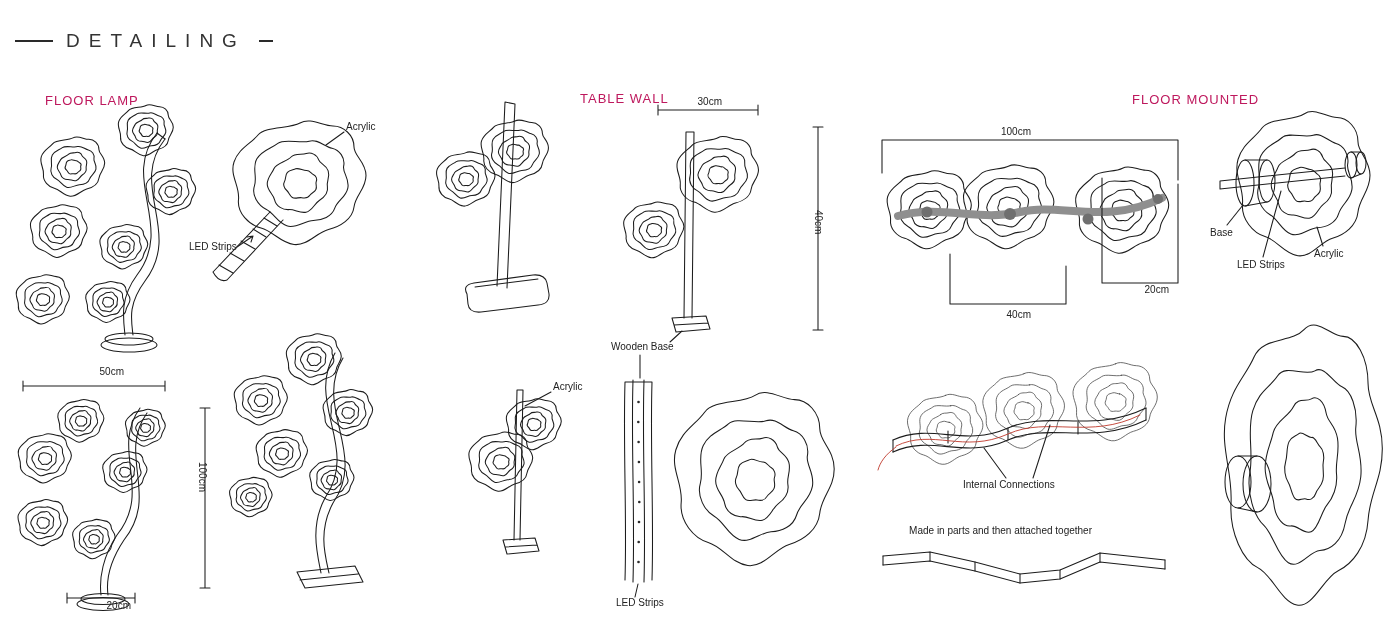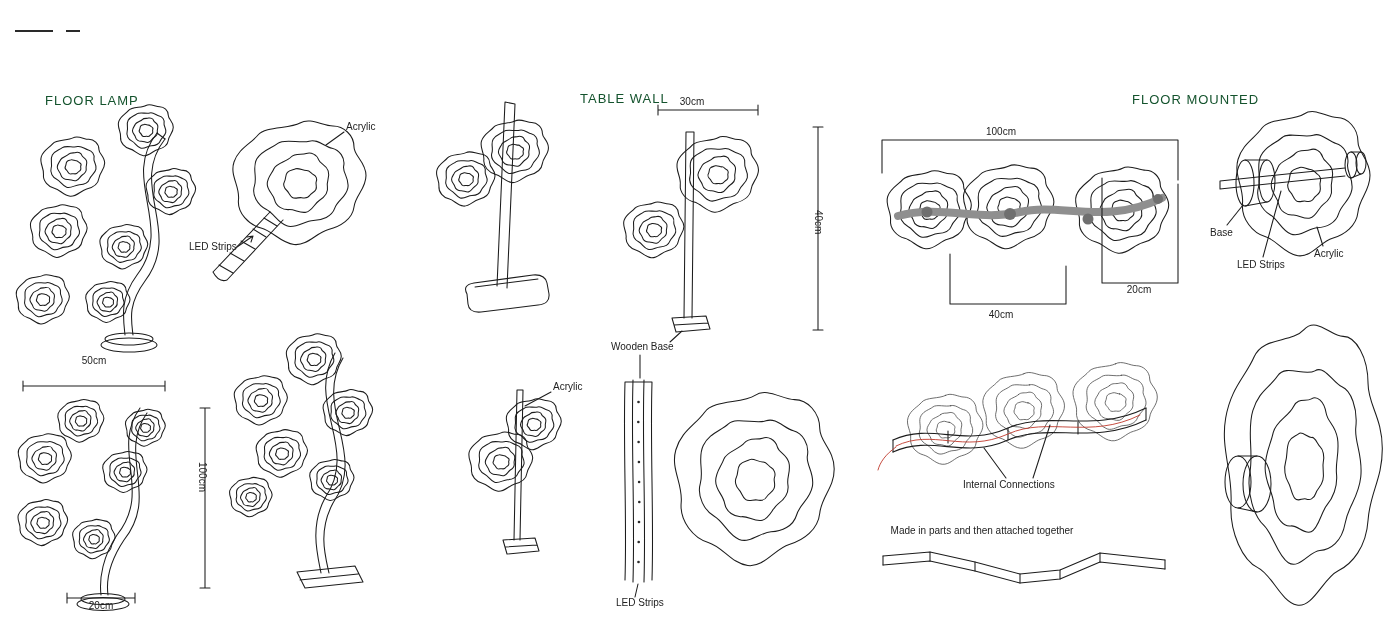--- a/index.html
+++ b/index.html
@@ -1,23 +1,23 @@
 <!DOCTYPE html>
 <html><head>
 <meta charset="utf-8">
 <style>
   *{margin:0;padding:0;box-sizing:border-box}
   html,body{width:1400px;height:637px}
   body{position:relative;background:#fff;font-family:"Liberation Sans",sans-serif;color:#1c1c1c;overflow:hidden}
   .title{position:absolute;left:15px;top:30px;display:flex;align-items:center;gap:13px}
   .title .rule{height:2px;background:#2a2a2a}
   .title .tx{font-size:19px;letter-spacing:9px;color:#333;font-weight:500}
-  .sec{position:absolute;font-size:13px;letter-spacing:1px;color:#14532d;white-space:nowrap}
+  .sec{position:absolute;font-size:13px;letter-spacing:1px;color:#be185d;white-space:nowrap}
   .ann{position:absolute;font-size:10px;color:#222;white-space:nowrap}
-  .ann.c{text-align:center}
+  .ann.c{text-align:right}
   .rot{transform:rotate(90deg);transform-origin:0 0}
   svg.sk{position:absolute;overflow:visible}
   .ink{stroke:#1c1c1c;stroke-width:1.05;fill:none;stroke-linecap:round;stroke-linejoin:round}
   .faint{stroke:#4a4a4a;stroke-width:.8}
   .ledband{stroke:#8f8f8f;stroke-width:8;fill:none;stroke-linecap:round}
   .leddot{fill:#6f6f6f;stroke:none}
   .chip{fill:#2a2a2a;stroke:none}
   .red{stroke:#c0392b;stroke-width:.9;fill:none}
 </style>
 </head>
@@ -30,20 +30,21 @@
       <use href="#blobP"></use>
       <use href="#blobP" transform="translate(50,45) rotate(12) scale(0.72) translate(-50,-45)"></use>
       <use href="#blobP" transform="translate(50,45) rotate(-18) scale(0.47) translate(-50,-45)"></use>
       <use href="#blobP" transform="translate(50,45) rotate(25) scale(0.25) translate(-50,-45)"></use>
     </g>
   </defs>
 </svg>
 
 <div class="title">
   <div class="rule" style="width:38px"></div>
+  <div class="tx">DETAILING</div>
   <div class="rule" style="width:14px"></div>
 </div>
 
 <div class="sec" style="left:45px;top:93px">FLOOR LAMP</div>
 <div class="sec" style="left:580px;top:91px">TABLE WALL</div>
 <div class="sec" style="left:1132px;top:92px">FLOOR MOUNTED</div>
 
 <svg class="sk" style="left:25px;top:95px" width="195" height="265">
   <g class="ink">
     <path d="M132,38 C95,85 150,130 112,180 C95,203 98,222 100,240"></path>
@@ -98,21 +99,21 @@
     <use href="#blob" transform="translate(6,46) scale(0.6)"></use>
     <use href="#blob" transform="translate(95,60) scale(0.56)"></use>
     <use href="#blob" transform="translate(28,100) scale(0.58)"></use>
     <use href="#blob" transform="translate(82,130) scale(0.5)"></use>
     <use href="#blob" transform="translate(2,148) scale(0.48)"></use>
   </g>
 </svg>
 
 <div class="ann" style="left:346px;top:121px">Acrylic</div>
 <div class="ann" style="left:189px;top:241px">LED Strips</div>
-<div class="ann c" style="left:64px;top:355px;width:60px">50cm</div>
+<div class="ann c" style="left:64px;top:366px;width:60px">50cm</div>
 <div class="ann rot" style="left:208px;top:462px">100cm</div>
 <div class="ann c" style="left:71px;top:600px;width:60px">20cm</div>
 
 <svg class="sk" style="left:425px;top:88px" width="150" height="230">
   <g class="ink">
     <path d="M80,14 L72,198 M90,16 L82,200 M80,14 L90,16"></path>
     <path d="M42,206 Q37,197 49,195 L108,187 Q120,186 122,195 L124,206 Q125,216 113,217 L56,224 Q44,225 43,216 Z"></path>
     <path d="M50,199 L113,191"></path>
     <use href="#blob" transform="translate(8,62) scale(0.66)"></use>
     <use href="#blob" transform="translate(52,30) scale(0.76)"></use>

